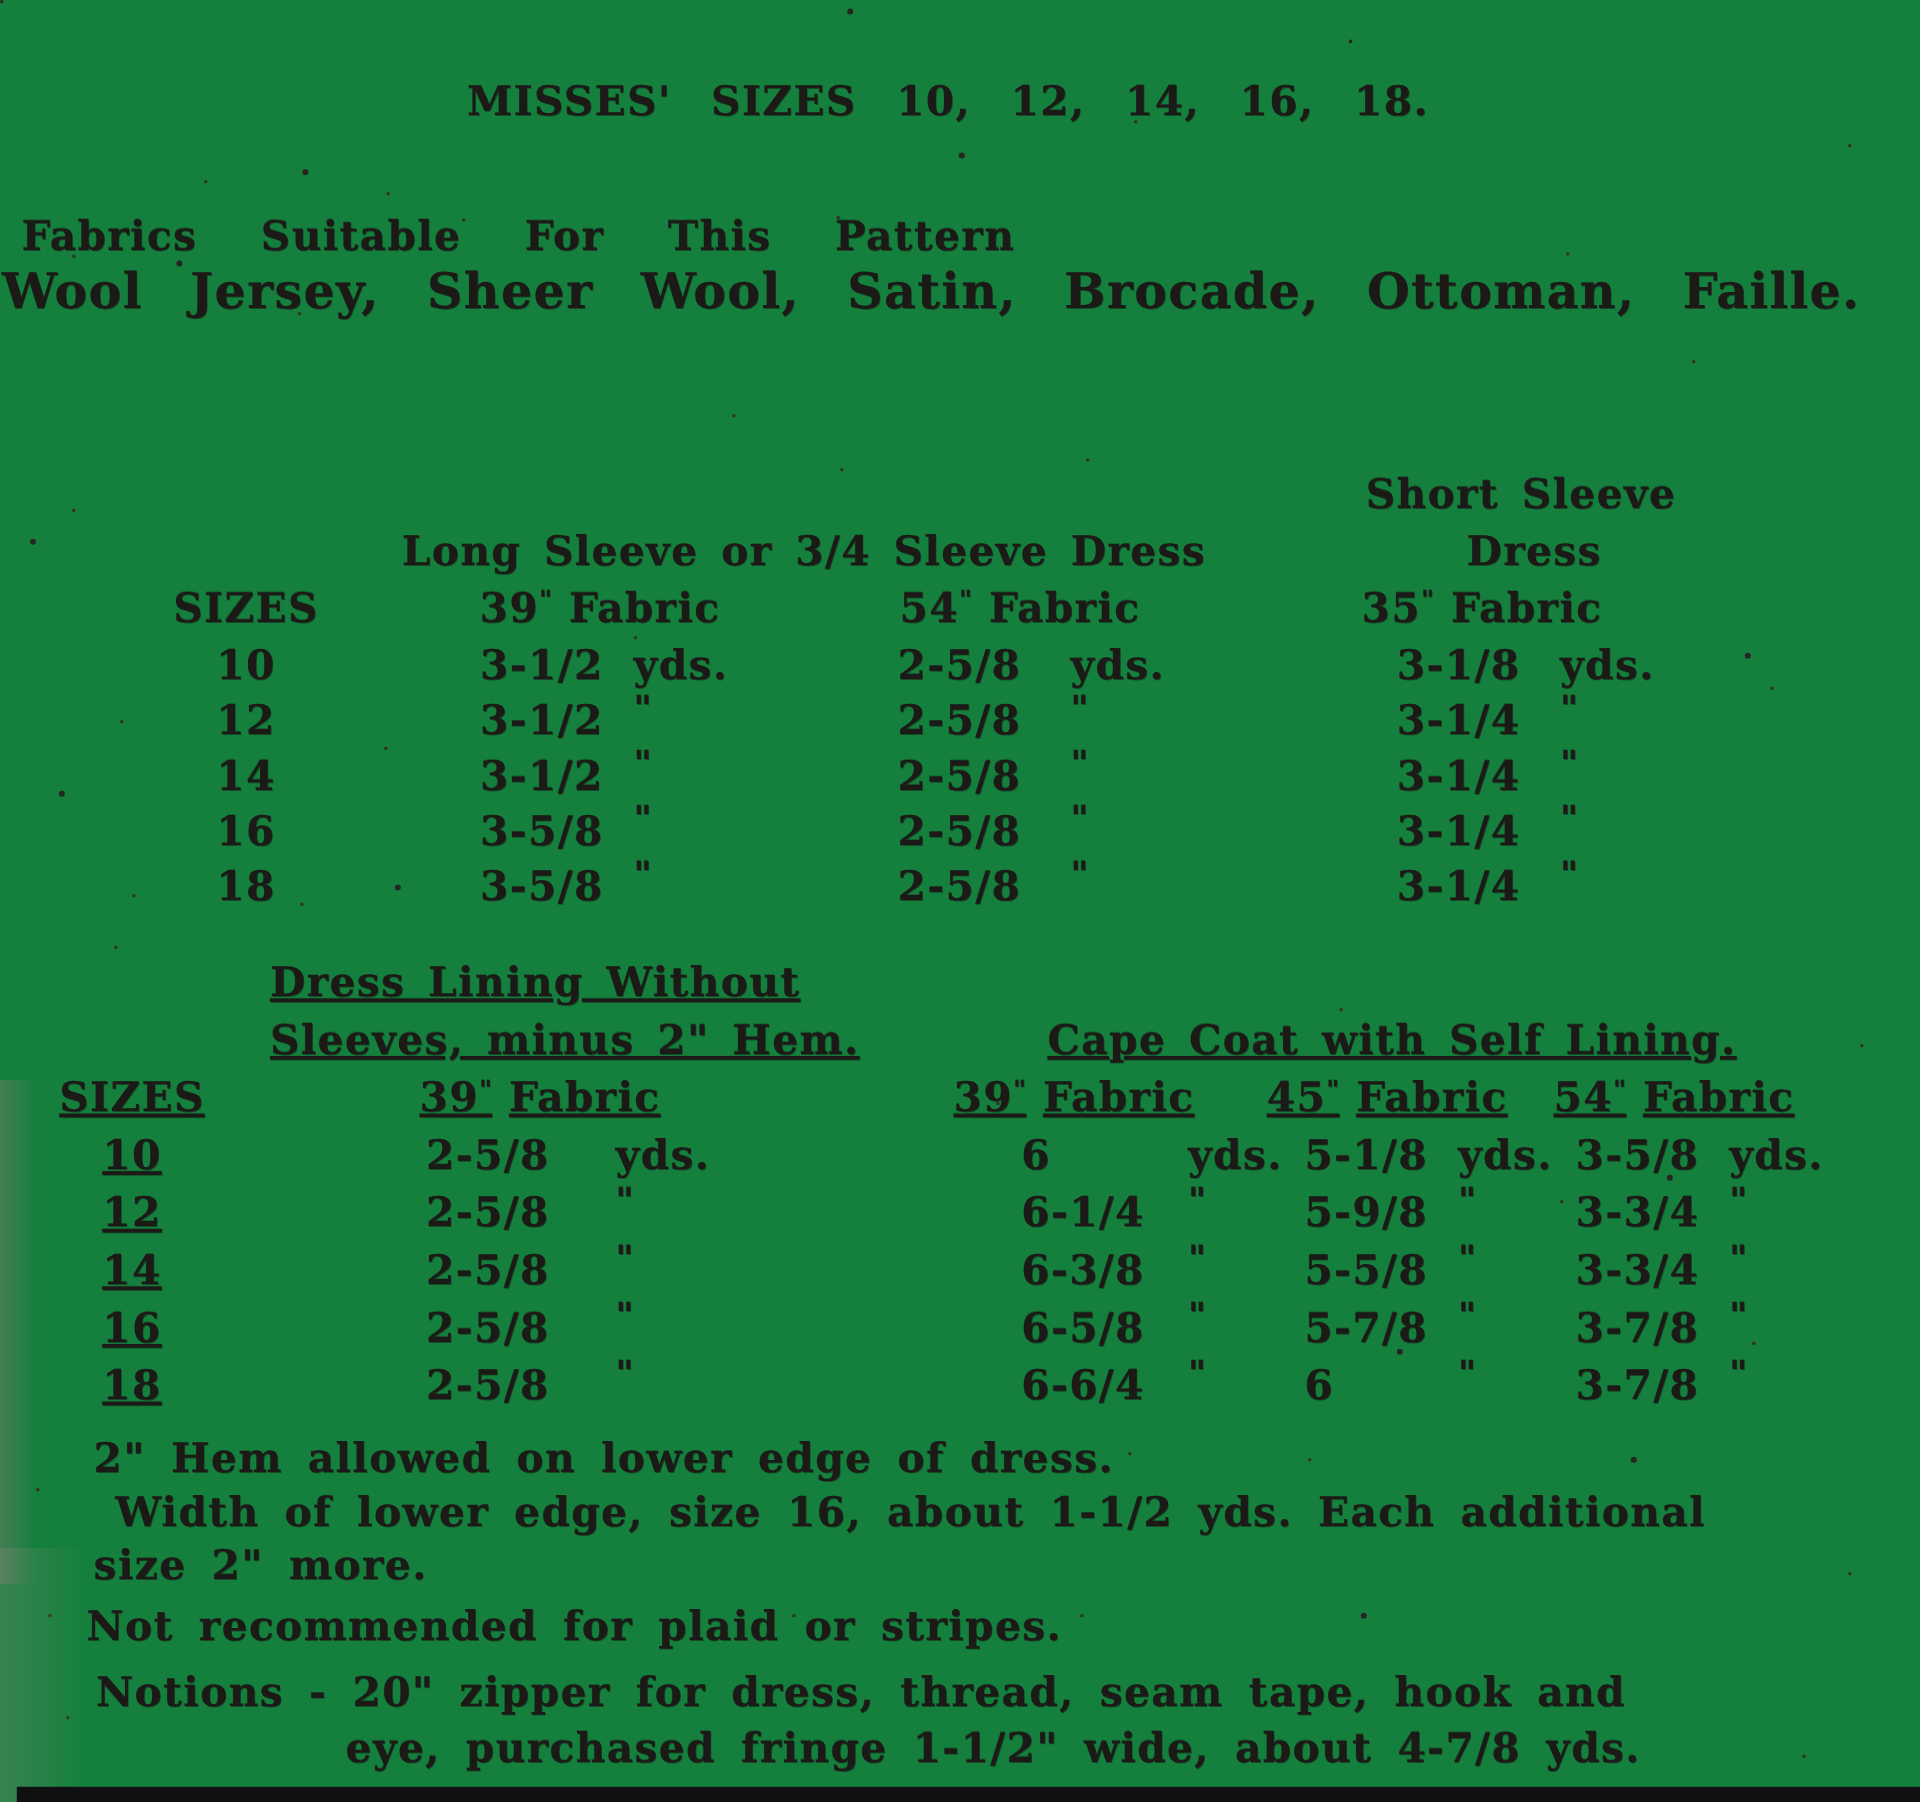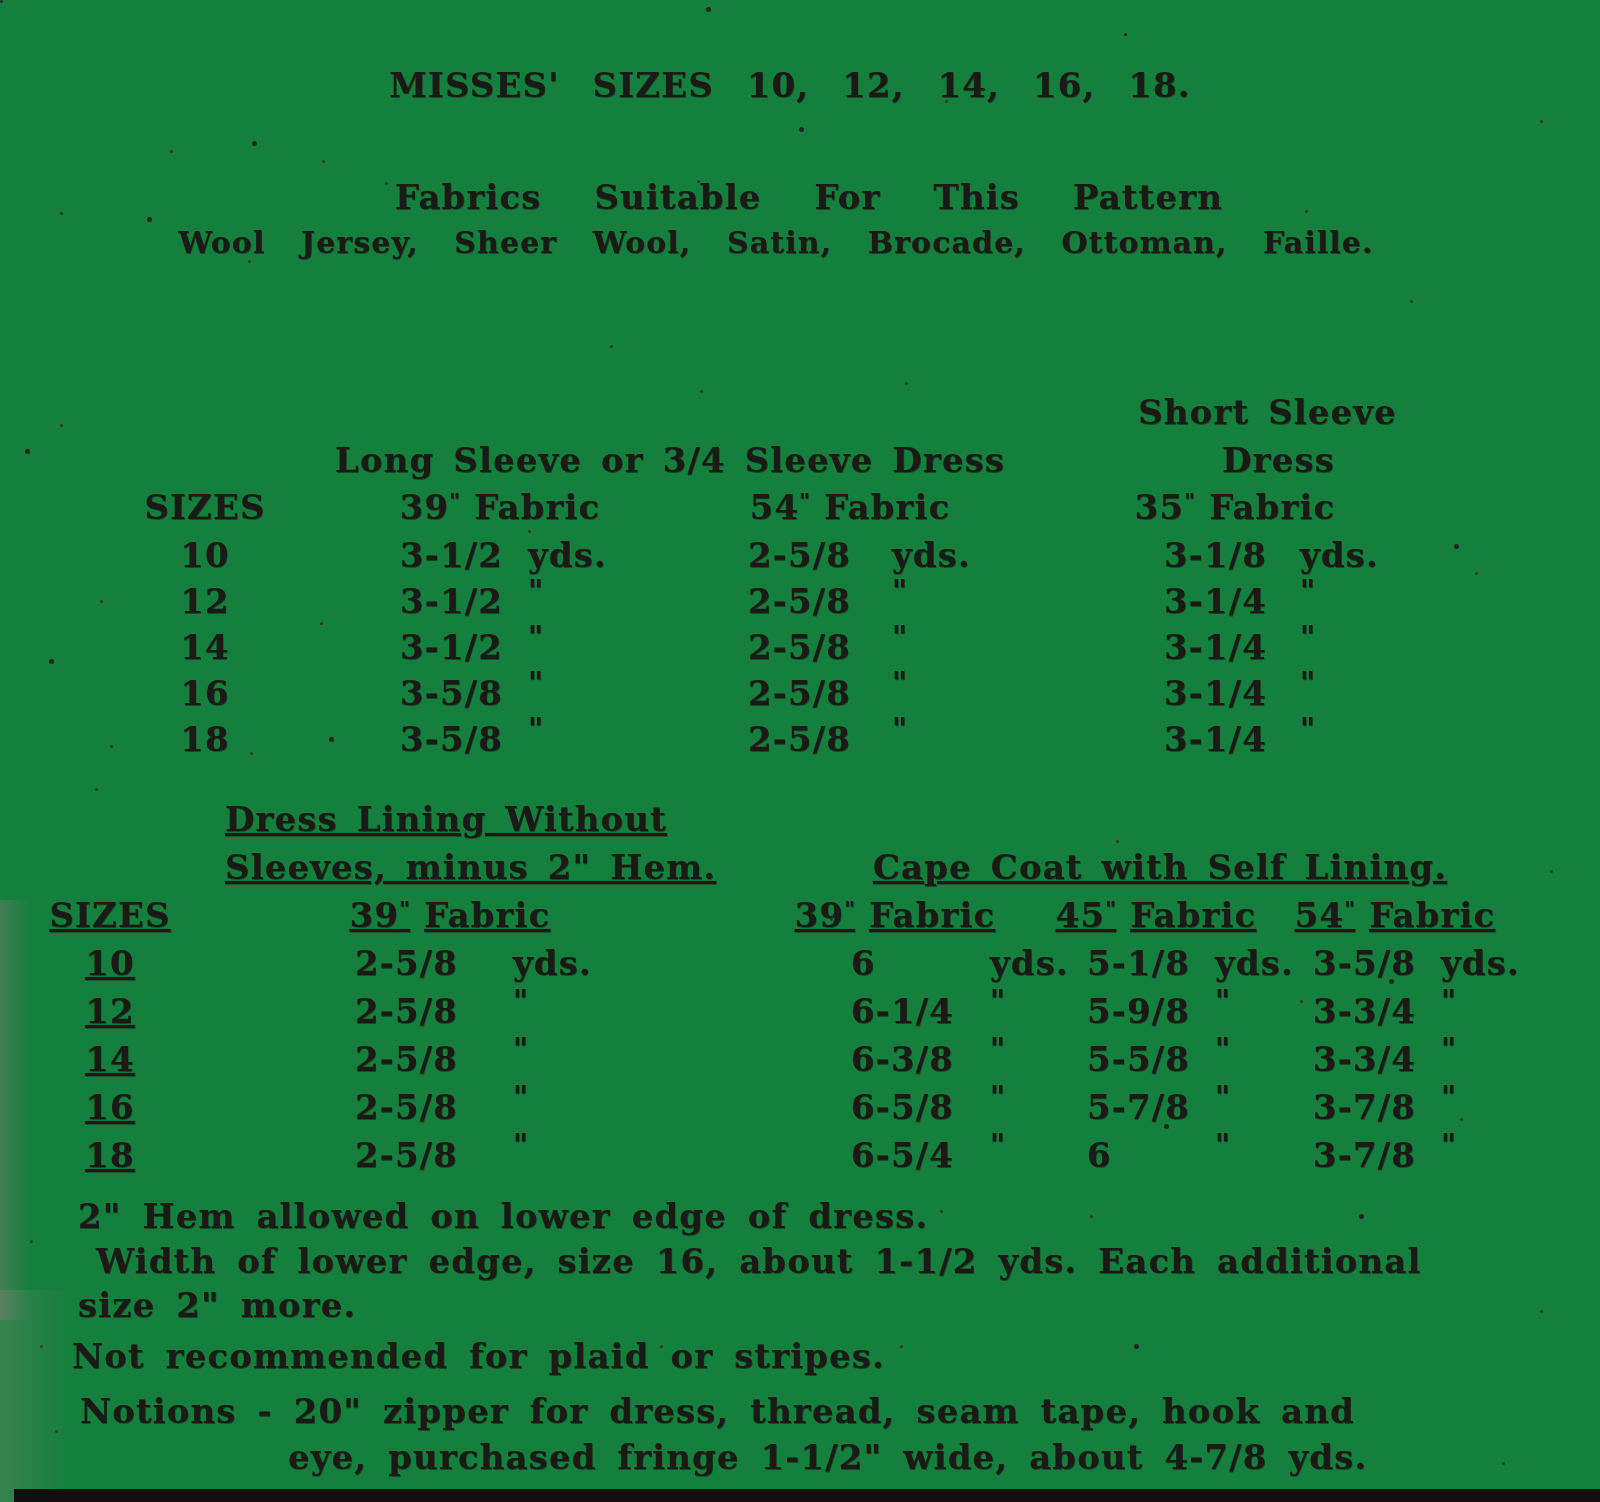--- a/index.html
+++ b/index.html
@@ -9,22 +9,22 @@
     font-family:"DejaVu Serif","Liberation Serif",serif;
     font-weight:bold; color:#1b1a17;
   }
   .txt {
     position:absolute; white-space:nowrap;
     font-size:34px; line-height:46px; letter-spacing:1.1px;
     text-shadow:0.6px 0.8px 0 rgba(26,25,22,0.55), -0.3px -0.2px 0 rgba(26,25,22,0.3);
   }
   
   .title    { top:62px;  left:0; right:0; text-align:center; padding-right:20px; word-spacing:20px; }
-  .fab-head { top:174px; left:0; right:0; text-align:center; padding-left:18px;  word-spacing:40px; }
-  .fab-list { top:220px; left:0; right:0; text-align:center; padding-right:48px; word-spacing:24px; font-size:30px; }
+  .fab-head { top:174px; left:0; right:0; text-align:left; padding-left:18px;  word-spacing:40px; }
+  .fab-list { top:220px; left:0; right:0; text-align:center; padding-right:48px; word-spacing:24px; font-size:41px; }
   .req-head { top:316px; left:0; right:0; text-align:center; padding-right:26px; word-spacing:30px; font-size:35px; }
 
   
   .tbl { position:absolute; word-spacing:6px; }
   .t1 { left:90px; top:388px; width:1360px; }
   .t2 { left:20px; top:795px; width:1520px;text-decoration:underline; }
   .ghead { display:grid; align-items:end; }
   .t1 .ghead { grid-template-columns:230px 700px 430px; }
   .t2 .ghead { grid-template-columns:180px 500px 840px; }
   .gh-long  { grid-column:2; text-align:center; line-height:48px; }
@@ -190,21 +190,21 @@
     <div class="row">
       <div class="c-size">16</div>
       <div class="col2"><span class="val">2-5/8</span><span class="unit ditto">"</span></div>
       <div class="col3"><span class="val">6-5/8</span><span class="unit ditto">"</span></div>
       <div class="col4"><span class="val">5-7/8</span><span class="unit ditto">"</span></div>
       <div class="col5"><span class="val">3-7/8</span><span class="unit ditto">"</span></div>
     </div>
     <div class="row">
       <div class="c-size">18</div>
       <div class="col2"><span class="val">2-5/8</span><span class="unit ditto">"</span></div>
-      <div class="col3"><span class="val">6-5/4</span><span class="unit ditto">"</span></div>
+      <div class="col3"><span class="val">6-6/4</span><span class="unit ditto">"</span></div>
       <div class="col4"><span class="val">6</span><span class="unit ditto">"</span></div>
       <div class="col5"><span class="val">3-7/8</span><span class="unit ditto">"</span></div>
     </div>
   </div>
 
   <div class="txt note n-hem">2" Hem allowed on lower edge of dress.</div>
   <div class="txt note n-width1">Width of lower edge, size 16, about 1-1/2 yds. Each additional</div>
   <div class="txt note n-width2">size 2" more.</div>
   <div class="txt note n-plaid">Not recommended for plaid or stripes.</div>
   <div class="txt note n-notions1">Notions - 20" zipper for dress, thread, seam tape, hook and</div>

